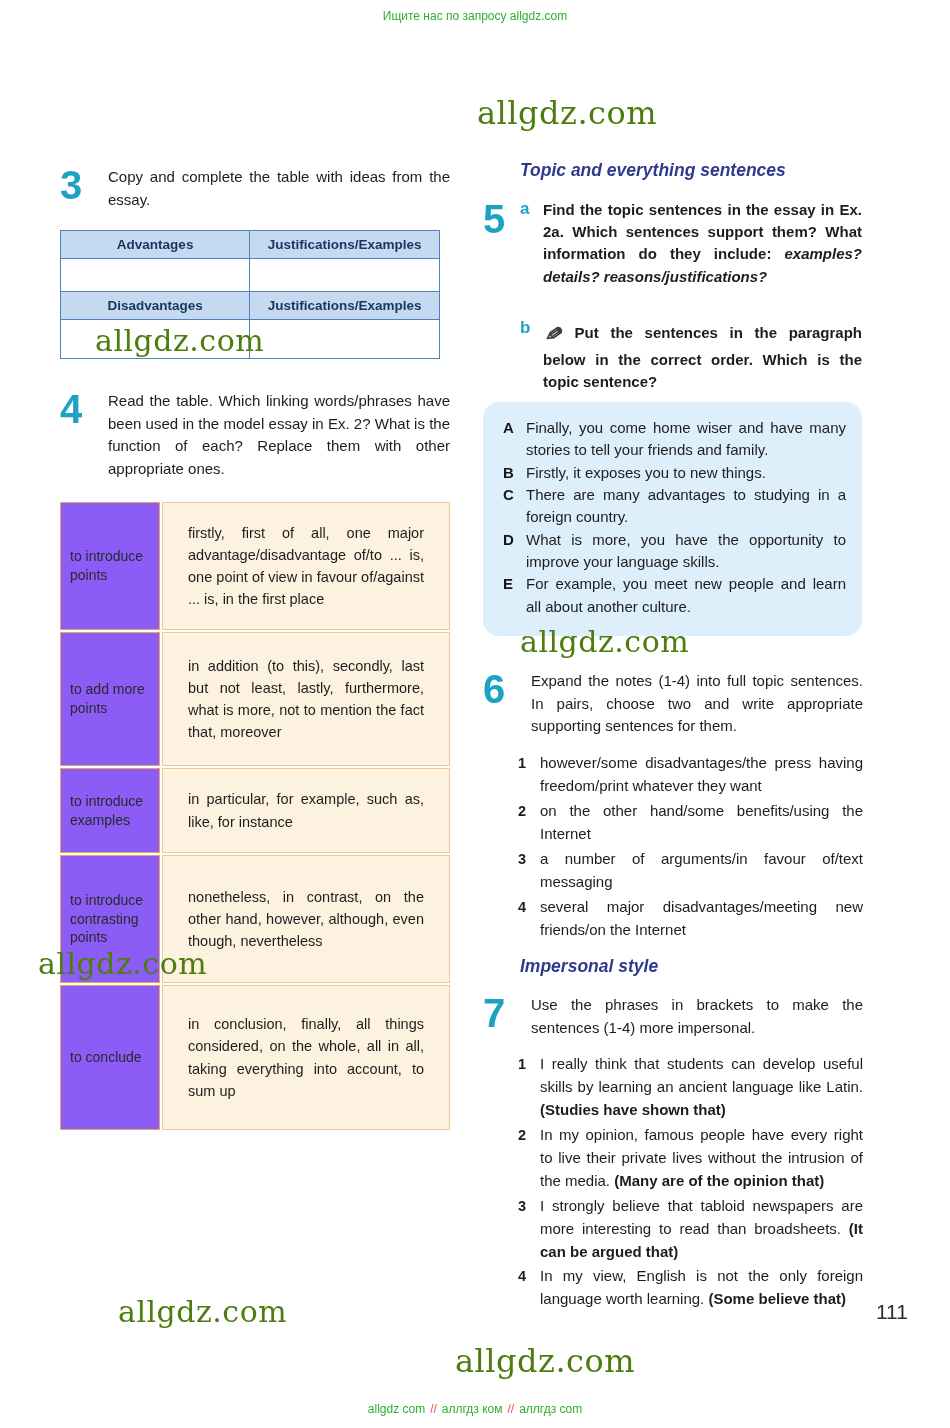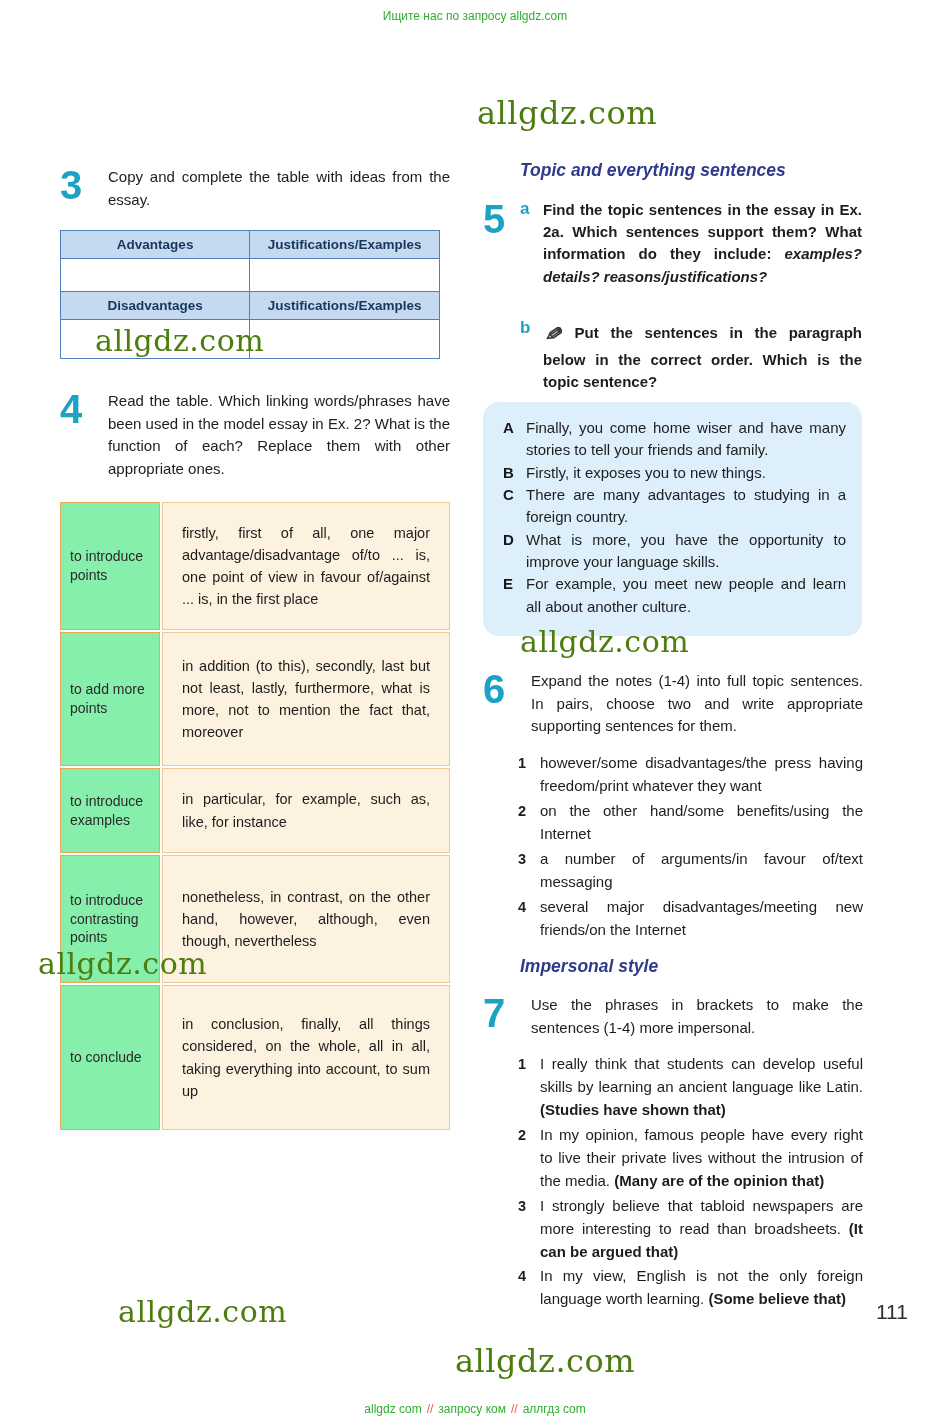--- a/index.html
+++ b/index.html
@@ -42,28 +42,28 @@
   .t3 .hdr { background: #c5d9f1; color: #17365d; font-weight: bold; font-size: 13.5px; height: 28px; }
   .t3 .empty1 { height: 33px; background: #fff; }
   .t3 .empty2 { height: 39px; background: #fff; }
   
   .t4 {
     position: absolute; left: 60px; top: 502px; width: 390px;
     display: grid; grid-template-columns: 100px 288px; gap: 2px;
     background: #ffffff; z-index: 1;
   }
   .t4 .lbl {
-    background: #86efac; border: 1px solid #eaa65b;
+    background: #8b5cf6; border: 1px solid #eaa65b;
     display: flex; align-items: center;
     padding: 16px 9px; font-size: 14px; line-height: 1.35; color: #2a2a2a;
   }
   .t4 .cnt {
     background: #fdf2df; border: 1px solid #f0c893;
     display: flex; align-items: center;
-    padding: 9px 19px; font-size: 14.5px; line-height: 1.52;
+    padding: 9px 25px; font-size: 14.5px; line-height: 1.52;
     text-align: justify; color: #1d1d1d;
   }
   .t4 .r1 { min-height: 128px; }
   .t4 .r2 { min-height: 134px; }
   .t4 .r3 { min-height: 85px; }
   .t4 .r4 { min-height: 128px; }
   .t4 .r5 { min-height: 145px; }
   
   .heading {
     position: absolute; font-style: italic; font-weight: bold;
@@ -241,16 +241,16 @@
     </div>
     <div class="item">
       <div class="n">4</div>
       <div class="txt"><span>In my view, English is not the only foreign language worth learning. </span><b>(Some believe that)</b></div>
     </div>
   </div>
 
   <div class="page-number">111</div>
 
   <div class="footer">
-    <span class="g">allgdz com</span><span class="r">//</span><span class="g">запросу ком</span><span class="r">//</span><span class="g">аллгдз com</span>
+    <span class="g">allgdz com</span><span class="r">//</span><span class="g">аллгдз ком</span><span class="r">//</span><span class="g">аллгдз com</span>
   </div>
 
 </div>
 
 </body></html>

